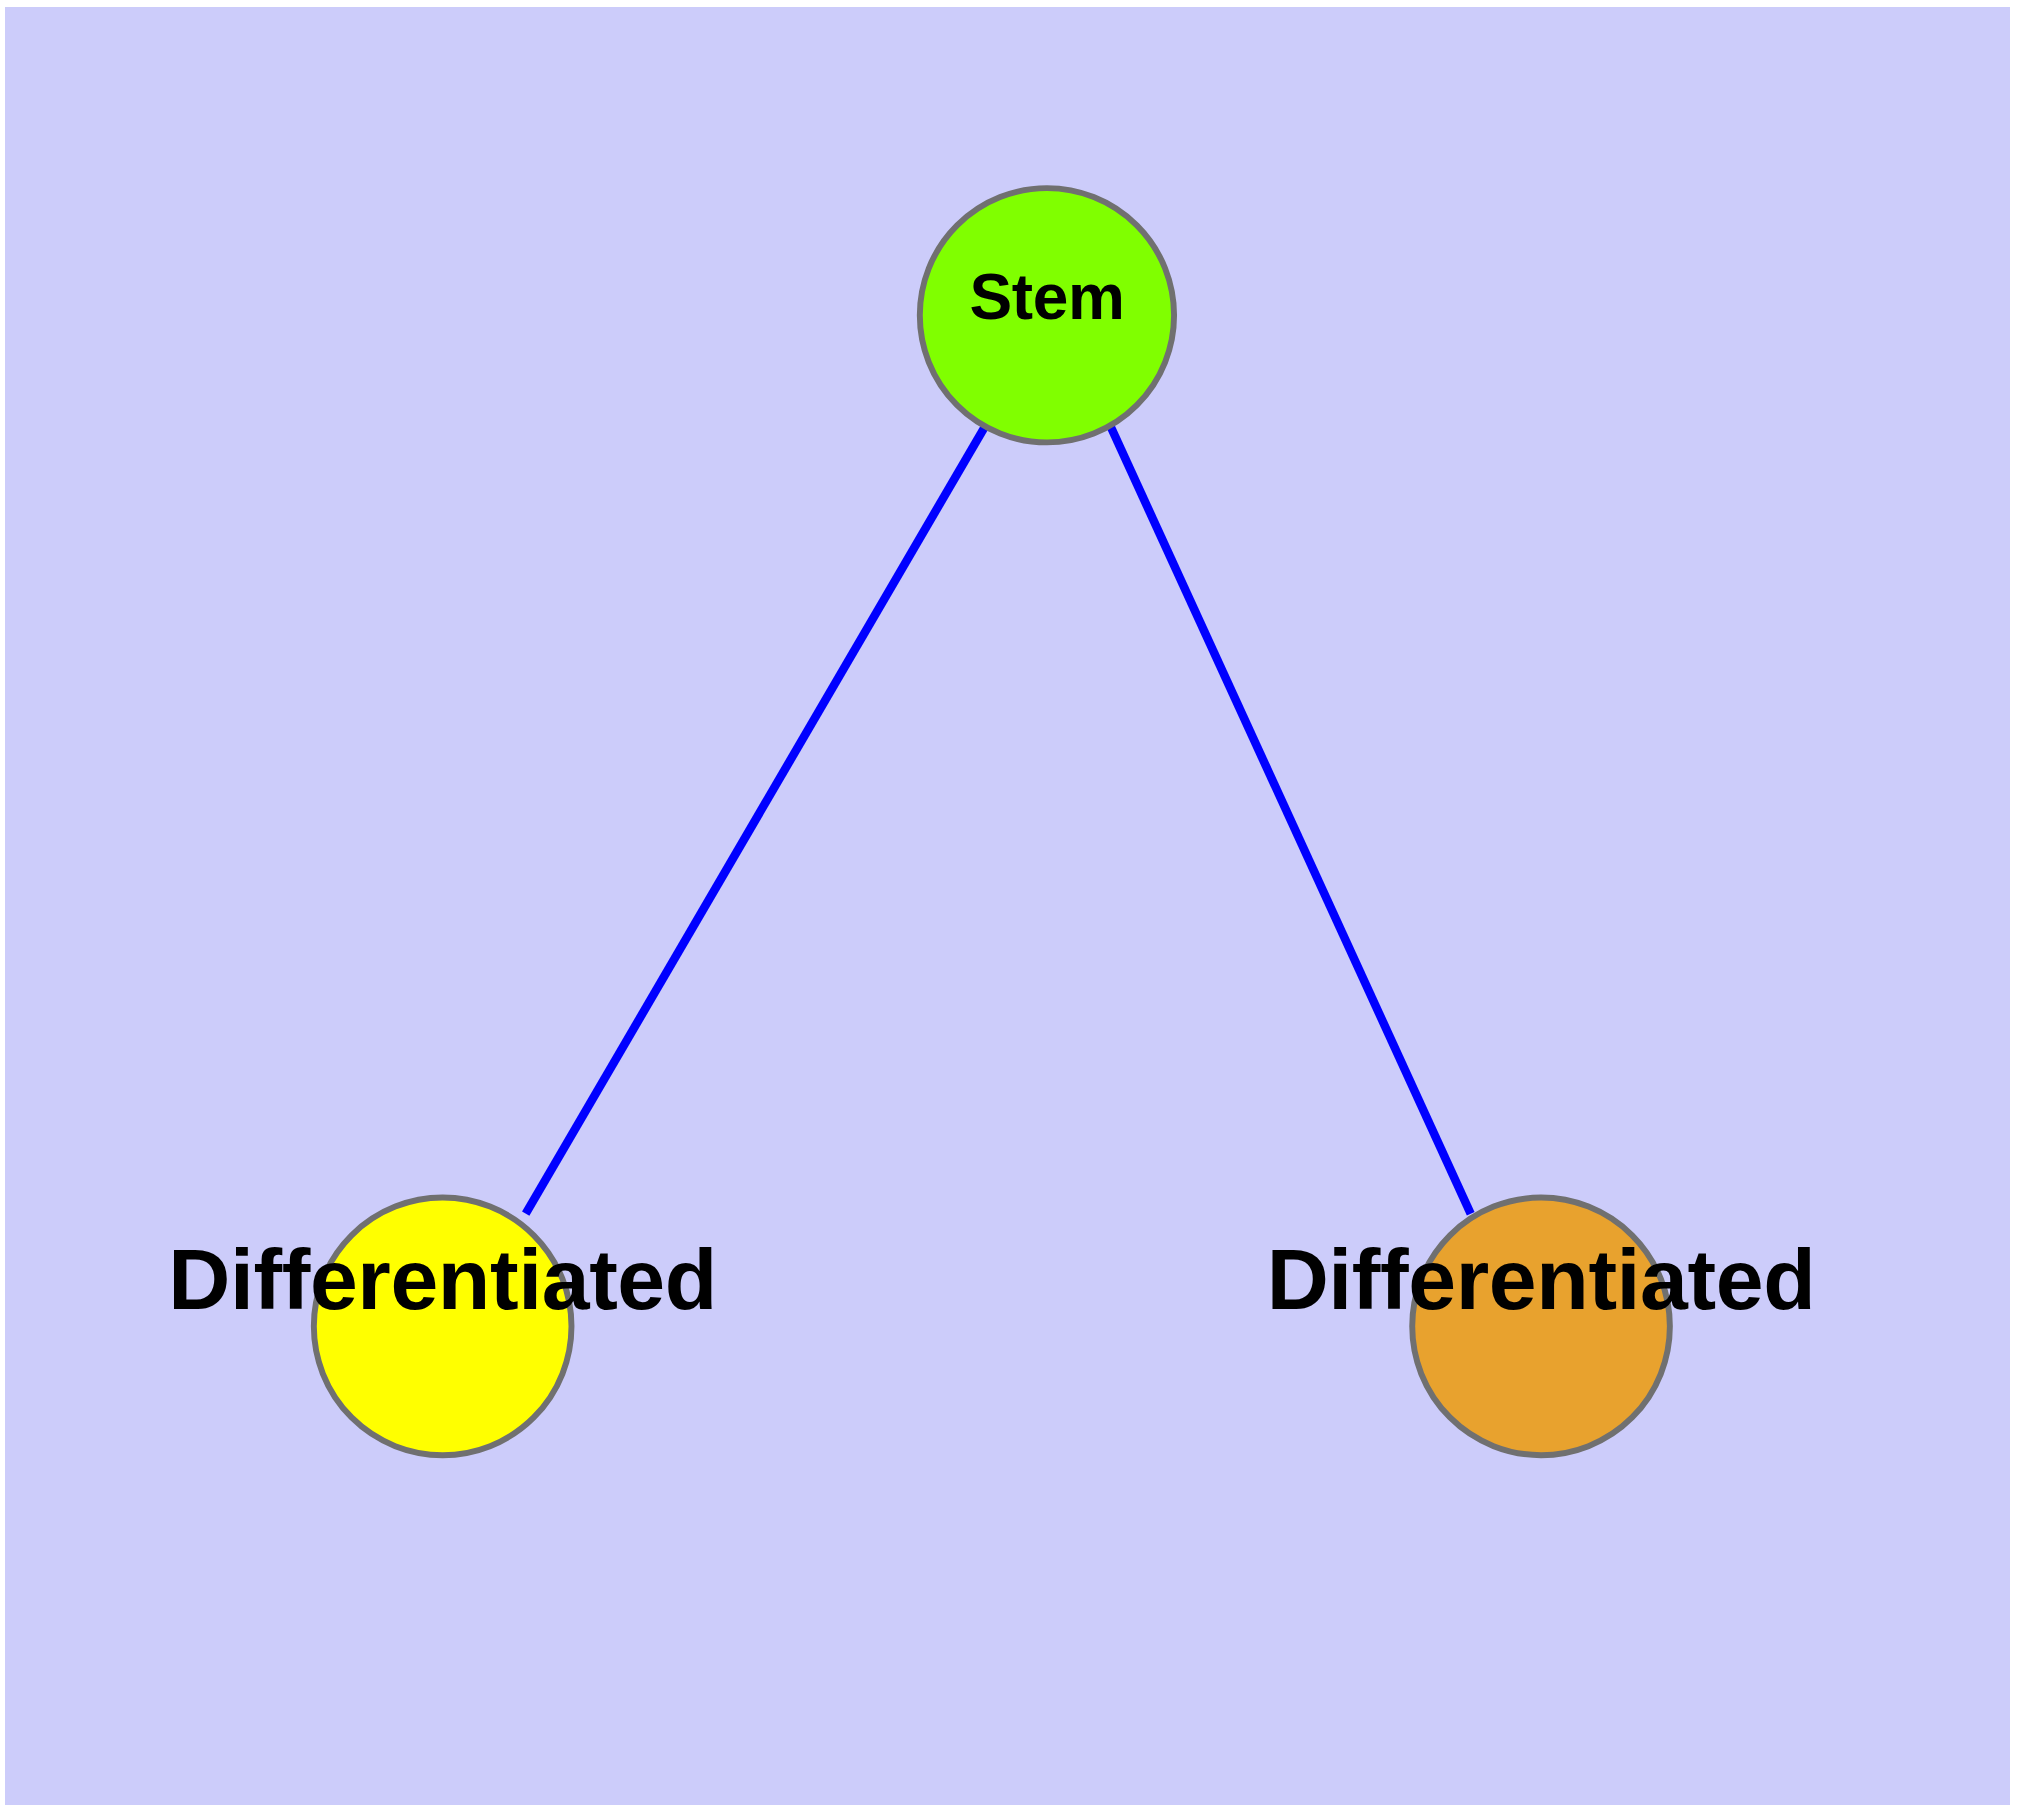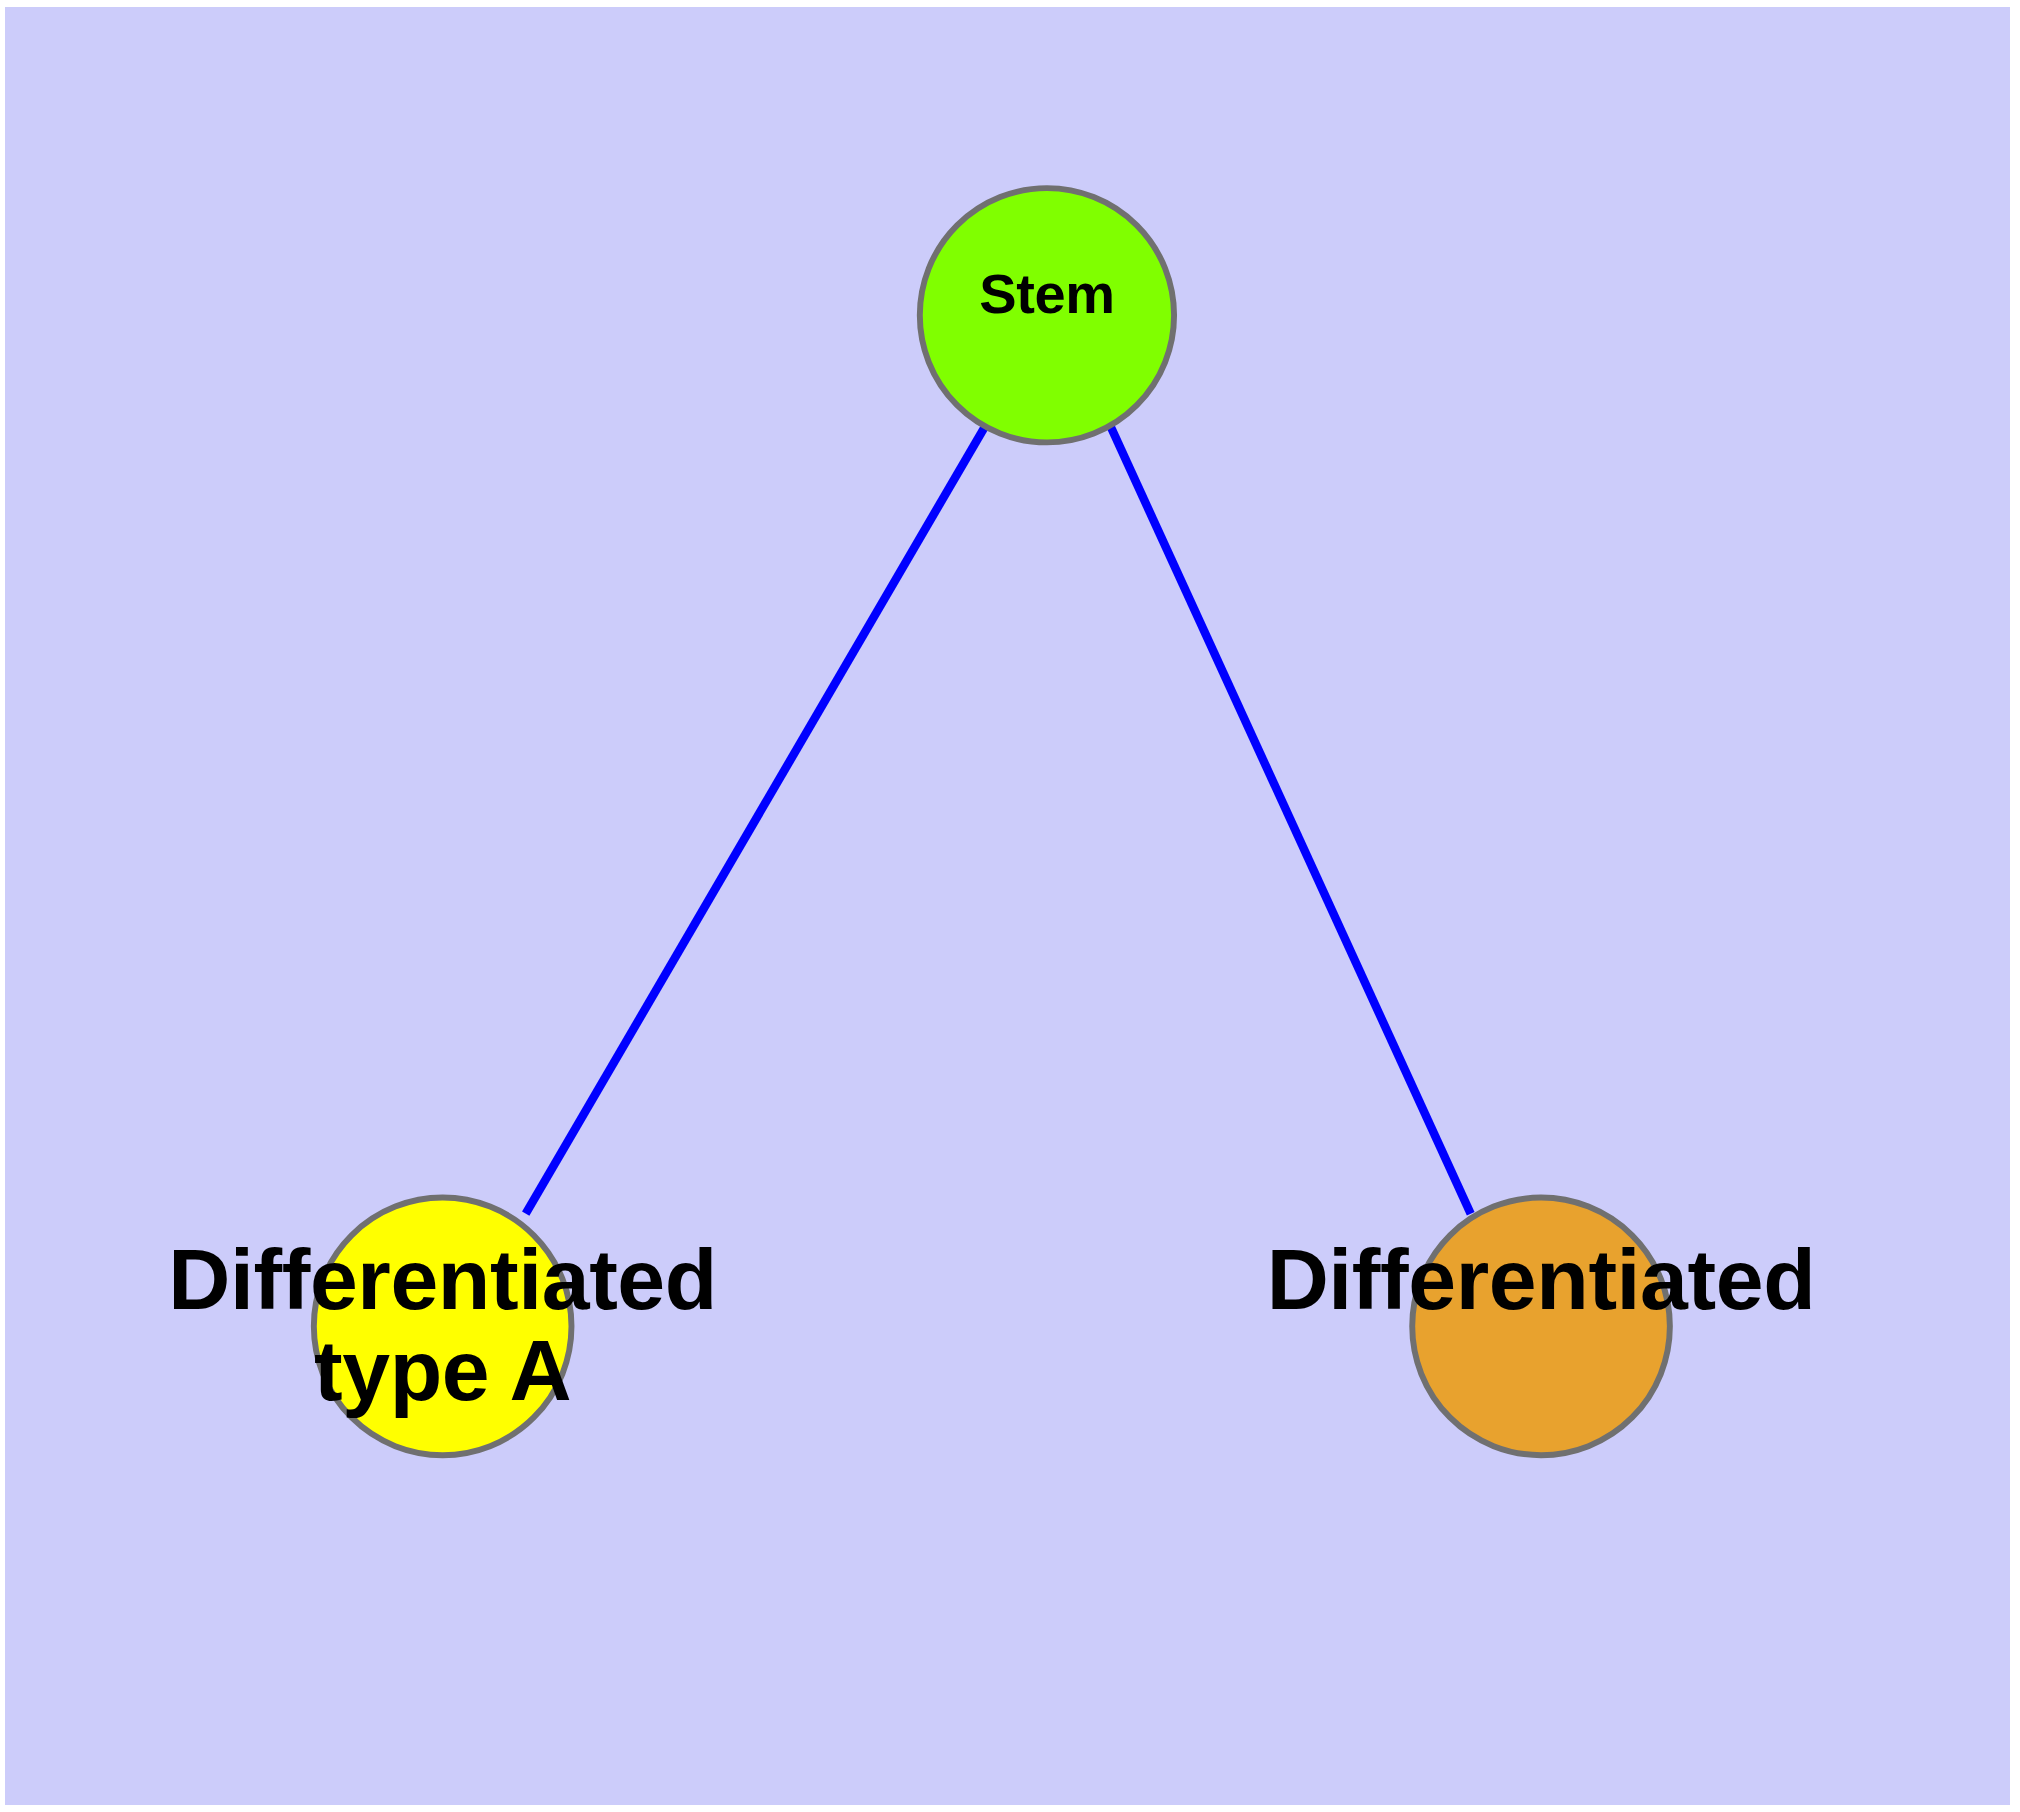--- a/index.html
+++ b/index.html
@@ -35,21 +35,21 @@
     position: absolute;
     text-align: center;
     font-weight: bold;
     color: #000000;
     line-height: 1.06;
     white-space: nowrap;
     pointer-events: none;
     letter-spacing: -0.4px;
   }
   #label-stem {
-    font-size: 56px;
+    font-size: 64px;
     left: 623px;
     top: 264px;
     width: 848px;
   }
   #label-diff-a {
     font-size: 86px;
     left: 18.6px;
     top: 1234px;
     width: 848px;
   }
@@ -80,21 +80,20 @@
       <circle cx="1818" cy="1565" r="152" fill="#e8a22e" stroke="#707070" stroke-width="7"></circle>
     </g>
   </svg>
 
   <div class="node-label" id="label-stem">
     <div>Stem</div>
   </div>
 
   <div class="node-label" id="label-diff-a">
     <div>Differentiated</div>
-    <div>type A</div>
   </div>
 
   <div class="node-label" id="label-diff-b">
     <div>Differentiated</div>
   </div>
 
 </div>
 
 
 </body></html>

